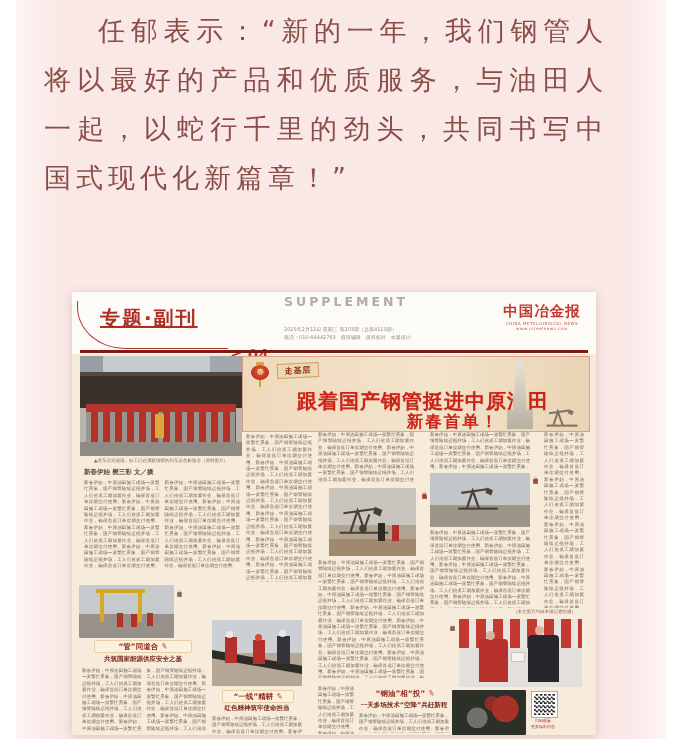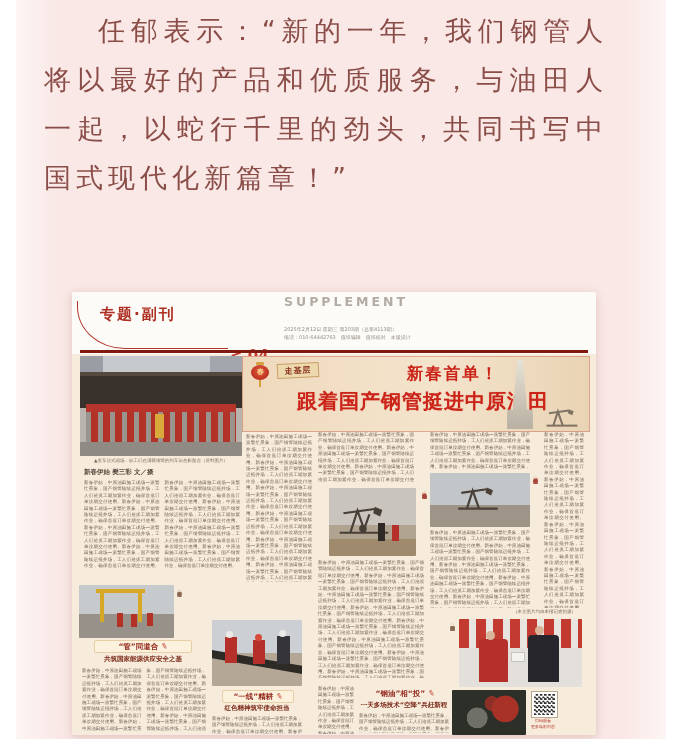--- a/index.html
+++ b/index.html
@@ -8,37 +8,37 @@
   .ab{position:absolute;}
   
   .card{left:16px;top:0;width:650px;height:739px;
         background:linear-gradient(90deg,#fdf5f4 0,#f9e8e6 42px,#f9e8e6 calc(100% - 42px),#fdf5f4 100%);}
   .quote{left:44px;top:6px;width:564px;font-size:27px;line-height:49px;letter-spacing:5px;
          color:#8b4d48;text-align:justify;text-indent:2em;}
   
   .sheet{left:72px;top:292px;width:524px;height:443px;border-radius:2px;
          background:linear-gradient(180deg,#fdfbf8 0 62px,#f7ecdc 62px 100%);
          box-shadow:0 2px 10px rgba(150,80,70,.25);overflow:hidden;}
-  .mast-title{font-weight:bold;font-size:15px;color:#ae2e22;letter-spacing:2px;}
+  .mast-title{font-weight:bold;font-size:20px;color:#ae2e22;letter-spacing:2px;text-decoration:underline;}
   .pagenum{font-weight:bold;font-size:15px;color:#c0392b;margin-top:32px;}
   .supp{font-size:12.5px;letter-spacing:3px;color:#b3aca4;font-weight:bold;}
   .tiny{font-size:5px;color:#968e85;white-space:nowrap;}
   .logo-t{font-weight:bold;font-size:14.5px;color:#c13a2e;letter-spacing:1px;}
   .logo-s{font-size:4px;color:#c4564a;letter-spacing:.5px;}
   .rule{background:#801a10;height:2.5px;}
   .curve{border-left:1.5px solid #b5342a;border-bottom:1.5px solid #b5342a;
          border-bottom-left-radius:48px 42px;}
   .micro{font-size:4.5px;line-height:6.4px;color:#6e6054;text-align:justify;
          word-break:break-all;overflow:hidden;}
   .micro.two{column-count:2;column-gap:5px;}
   .vcap{writing-mode:vertical-rl;font-size:4.5px;line-height:7px;color:#8a6a52;overflow:hidden;}
   .vcap.red{color:#a8473a;}
   .cap{font-size:4.5px;color:#7b6c60;text-align:center;overflow:hidden;white-space:nowrap;}
   .byline{font-size:6.5px;font-weight:bold;color:#584c42;white-space:nowrap;}
-  .headline1{font-size:16.5px;font-weight:bold;color:#cb2318;text-align:center;letter-spacing:2px;}
+  .headline1{font-size:16.5px;font-weight:bold;color:#cb2318;text-align:center;letter-spacing:2px;margin-top:48px;}
   .headline2{font-size:20px;font-weight:bold;color:#cb2318;text-align:center;letter-spacing:1px;
              text-shadow:0 0 1px rgba(203,35,24,.4);}
   .sec-box{background:#fbf1dd;border:1px solid #e6ceA6;border-radius:2px;text-align:center;
            font-size:7.5px;font-weight:bold;color:#93281c;line-height:11px;white-space:nowrap;}
   .sec-sub{font-size:6.5px;font-weight:bold;color:#7c2a1a;text-align:center;white-space:nowrap;overflow:hidden;}
   .brush{color:#c0392b;font-size:8px;transform:rotate(15deg);display:inline-block;}
   .photo{overflow:hidden;border-radius:1px;}
   .qr{background:repeating-conic-gradient(#2a2a2a 0 25%,#ffffff 0 50%) 0 0/4.2px 4.2px;
       border:2px solid #fff;outline:1px solid #b9a98f;}
   .qrcap{font-size:4px;color:#b3342a;text-align:center;white-space:nowrap;}
@@ -61,20 +61,25 @@
   <div class="ab quote">任郁表示：“新的一年，我们钢管人将以最好的产品和优质服务，与油田人一起，以蛇行千里的劲头，共同书写中国式现代化新篇章！”</div>
 
   <div class="ab sheet">
 
     <div class="ab curve" style="left:5px;top:9px;width:150px;height:47px;"></div>
     <div class="ab mast-title" style="left:28px;top:13px;">专题·副刊</div>
     <div class="ab pagenum" style="left:158px;top:23px;">&lt; 04</div>
     <div class="ab supp" style="left:212px;top:2px;">SUPPLEMENT</div>
     <div class="ab tiny" style="left:212px;top:34px;">2025年2月12日 星期三 第203期（总第4113期）</div>
     <div class="ab tiny" style="left:212px;top:42px;">电话：010-64442763　值班编辑　值班校对　本版设计</div>
+    <div class="ab" style="left:424px;top:10px;width:92px;text-align:center;">
+      <div class="logo-t">中国冶金报</div>
+      <div class="logo-s">CHINA METALLURGICAL NEWS</div>
+      <div class="logo-s">www.csteelnews.com</div>
+    </div>
     <div class="ab rule" style="left:8px;top:58px;width:508px;"></div>
 
     <div class="ab photo" style="left:8px;top:64px;width:162px;height:100px;background:#b9b4ae;">
       <div class="ab" style="left:0;top:0;width:100%;height:20%;background:linear-gradient(90deg,#9a9da4 0 14%,#c6c9ce 14% 80%,#a3a7ad 80%);"></div>
       <div class="ab" style="left:0;top:16%;width:100%;height:36%;background:linear-gradient(180deg,#55483f 0 12%,#38302b 12%);"></div>
       <div class="ab" style="left:4%;top:48%;width:92%;height:8%;background:#b5342c;"></div>
       <div class="ab" style="left:4%;top:56%;width:92%;height:30%;background:repeating-linear-gradient(90deg,#9a948e 0 5px,#b23228 5px 12px);"></div>
       <div class="ab" style="left:46%;top:58%;width:9px;height:24%;background:#d9a93c;"></div>
       <div class="ab" style="left:0;bottom:0;width:100%;height:14%;background:#8f8a84;"></div>
     </div>

